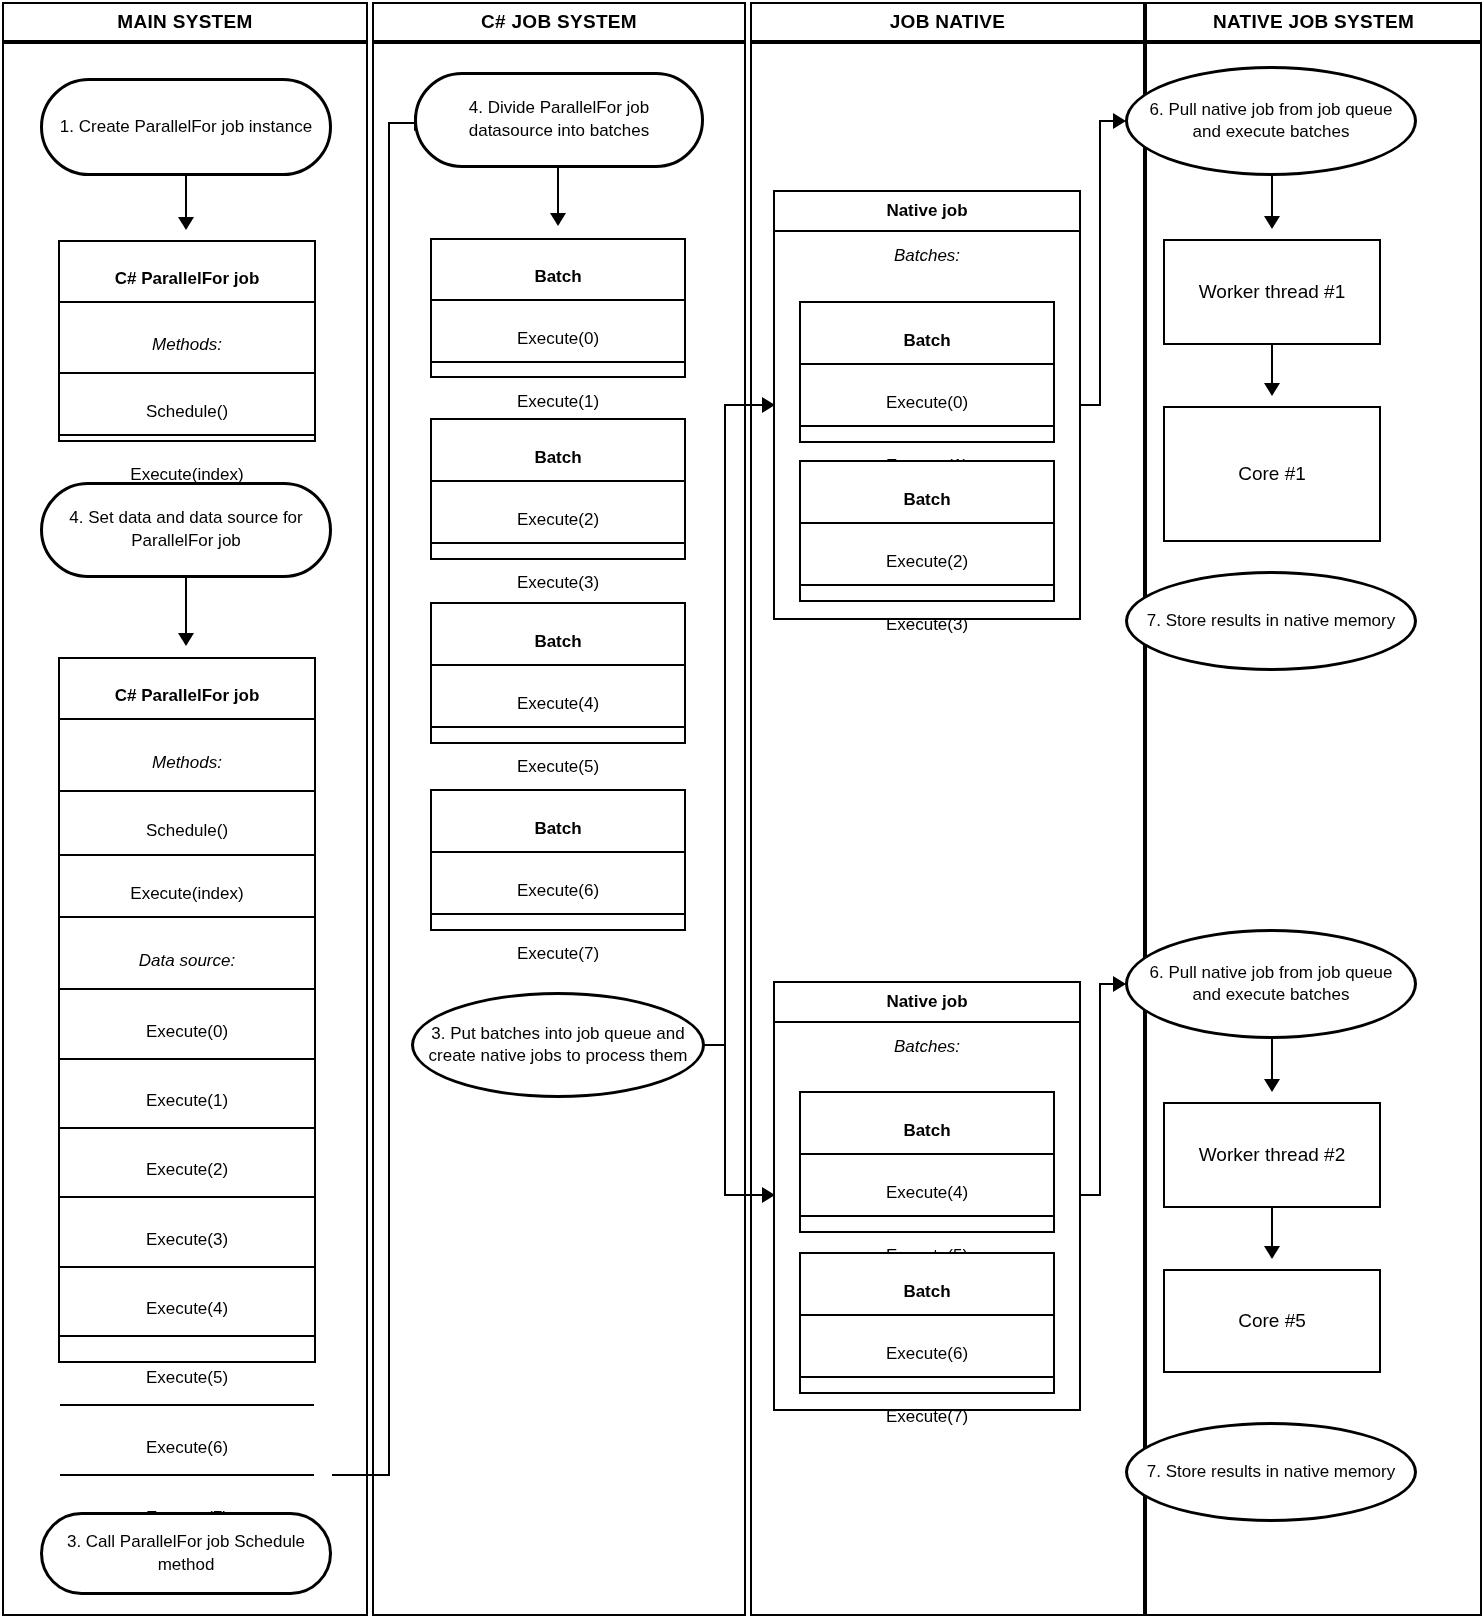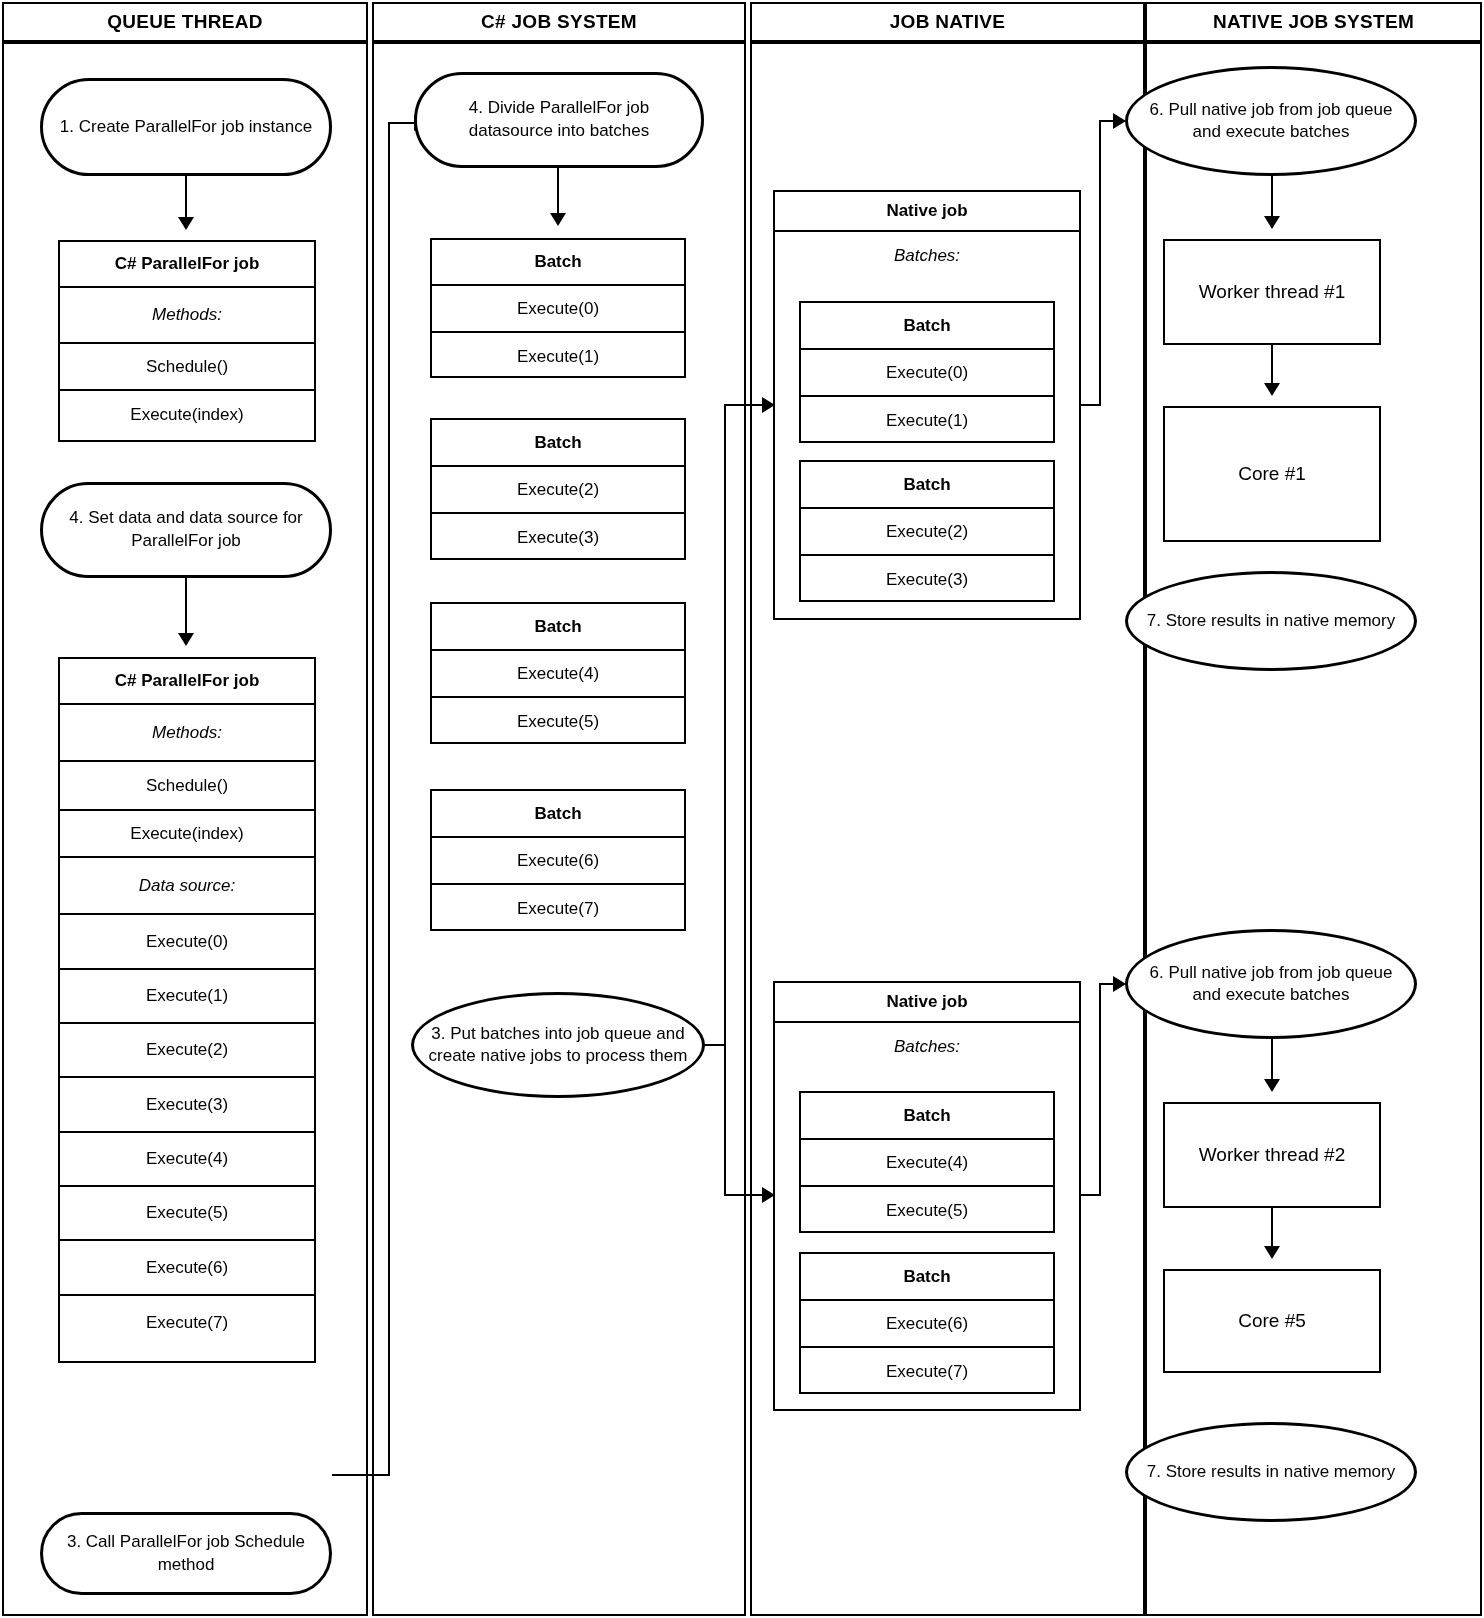--- a/index.html
+++ b/index.html
@@ -52,20 +52,21 @@
   .tbox{
     position:absolute;box-sizing:border-box;
     border:2px solid #000;background:#fff;
   }
   .trow{
     box-sizing:border-box;
     border-bottom:2px solid #000;
     display:flex;align-items:center;justify-content:center;
     font-size:17px;
     text-align:center;
+    margin-top:15px;
   }
   .trow:last-child{border-bottom:none;}
   .trow.hdr{font-weight:bold;}
   .trow.ital{font-style:italic;}
 
   
   .rect{
     position:absolute;box-sizing:border-box;
     border:2px solid #000;background:#fff;
     display:flex;align-items:center;justify-content:center;
@@ -104,21 +105,21 @@
     text-align:center;font-style:italic;font-size:17px;
     padding-top:14px;
   }
 </style>
 </head>
 <body>
 
 <div id="page">
 
   <div class="lane-header" style="left:2px;top:2px;width:366px;height:40px;">
-    <span>QUEUE THREAD</span>
+    <span>MAIN SYSTEM</span>
   </div>
   <div class="lane-header" style="left:372px;top:2px;width:374px;height:40px;">
     <span>C# JOB SYSTEM</span>
   </div>
   <div class="lane-header" style="left:750px;top:2px;width:395px;height:40px;">
     <span>JOB NATIVE</span>
   </div>
   <div class="lane-header" style="left:1145px;top:2px;width:337px;height:40px;">
     <span>NATIVE JOB SYSTEM</span>
   </div>

